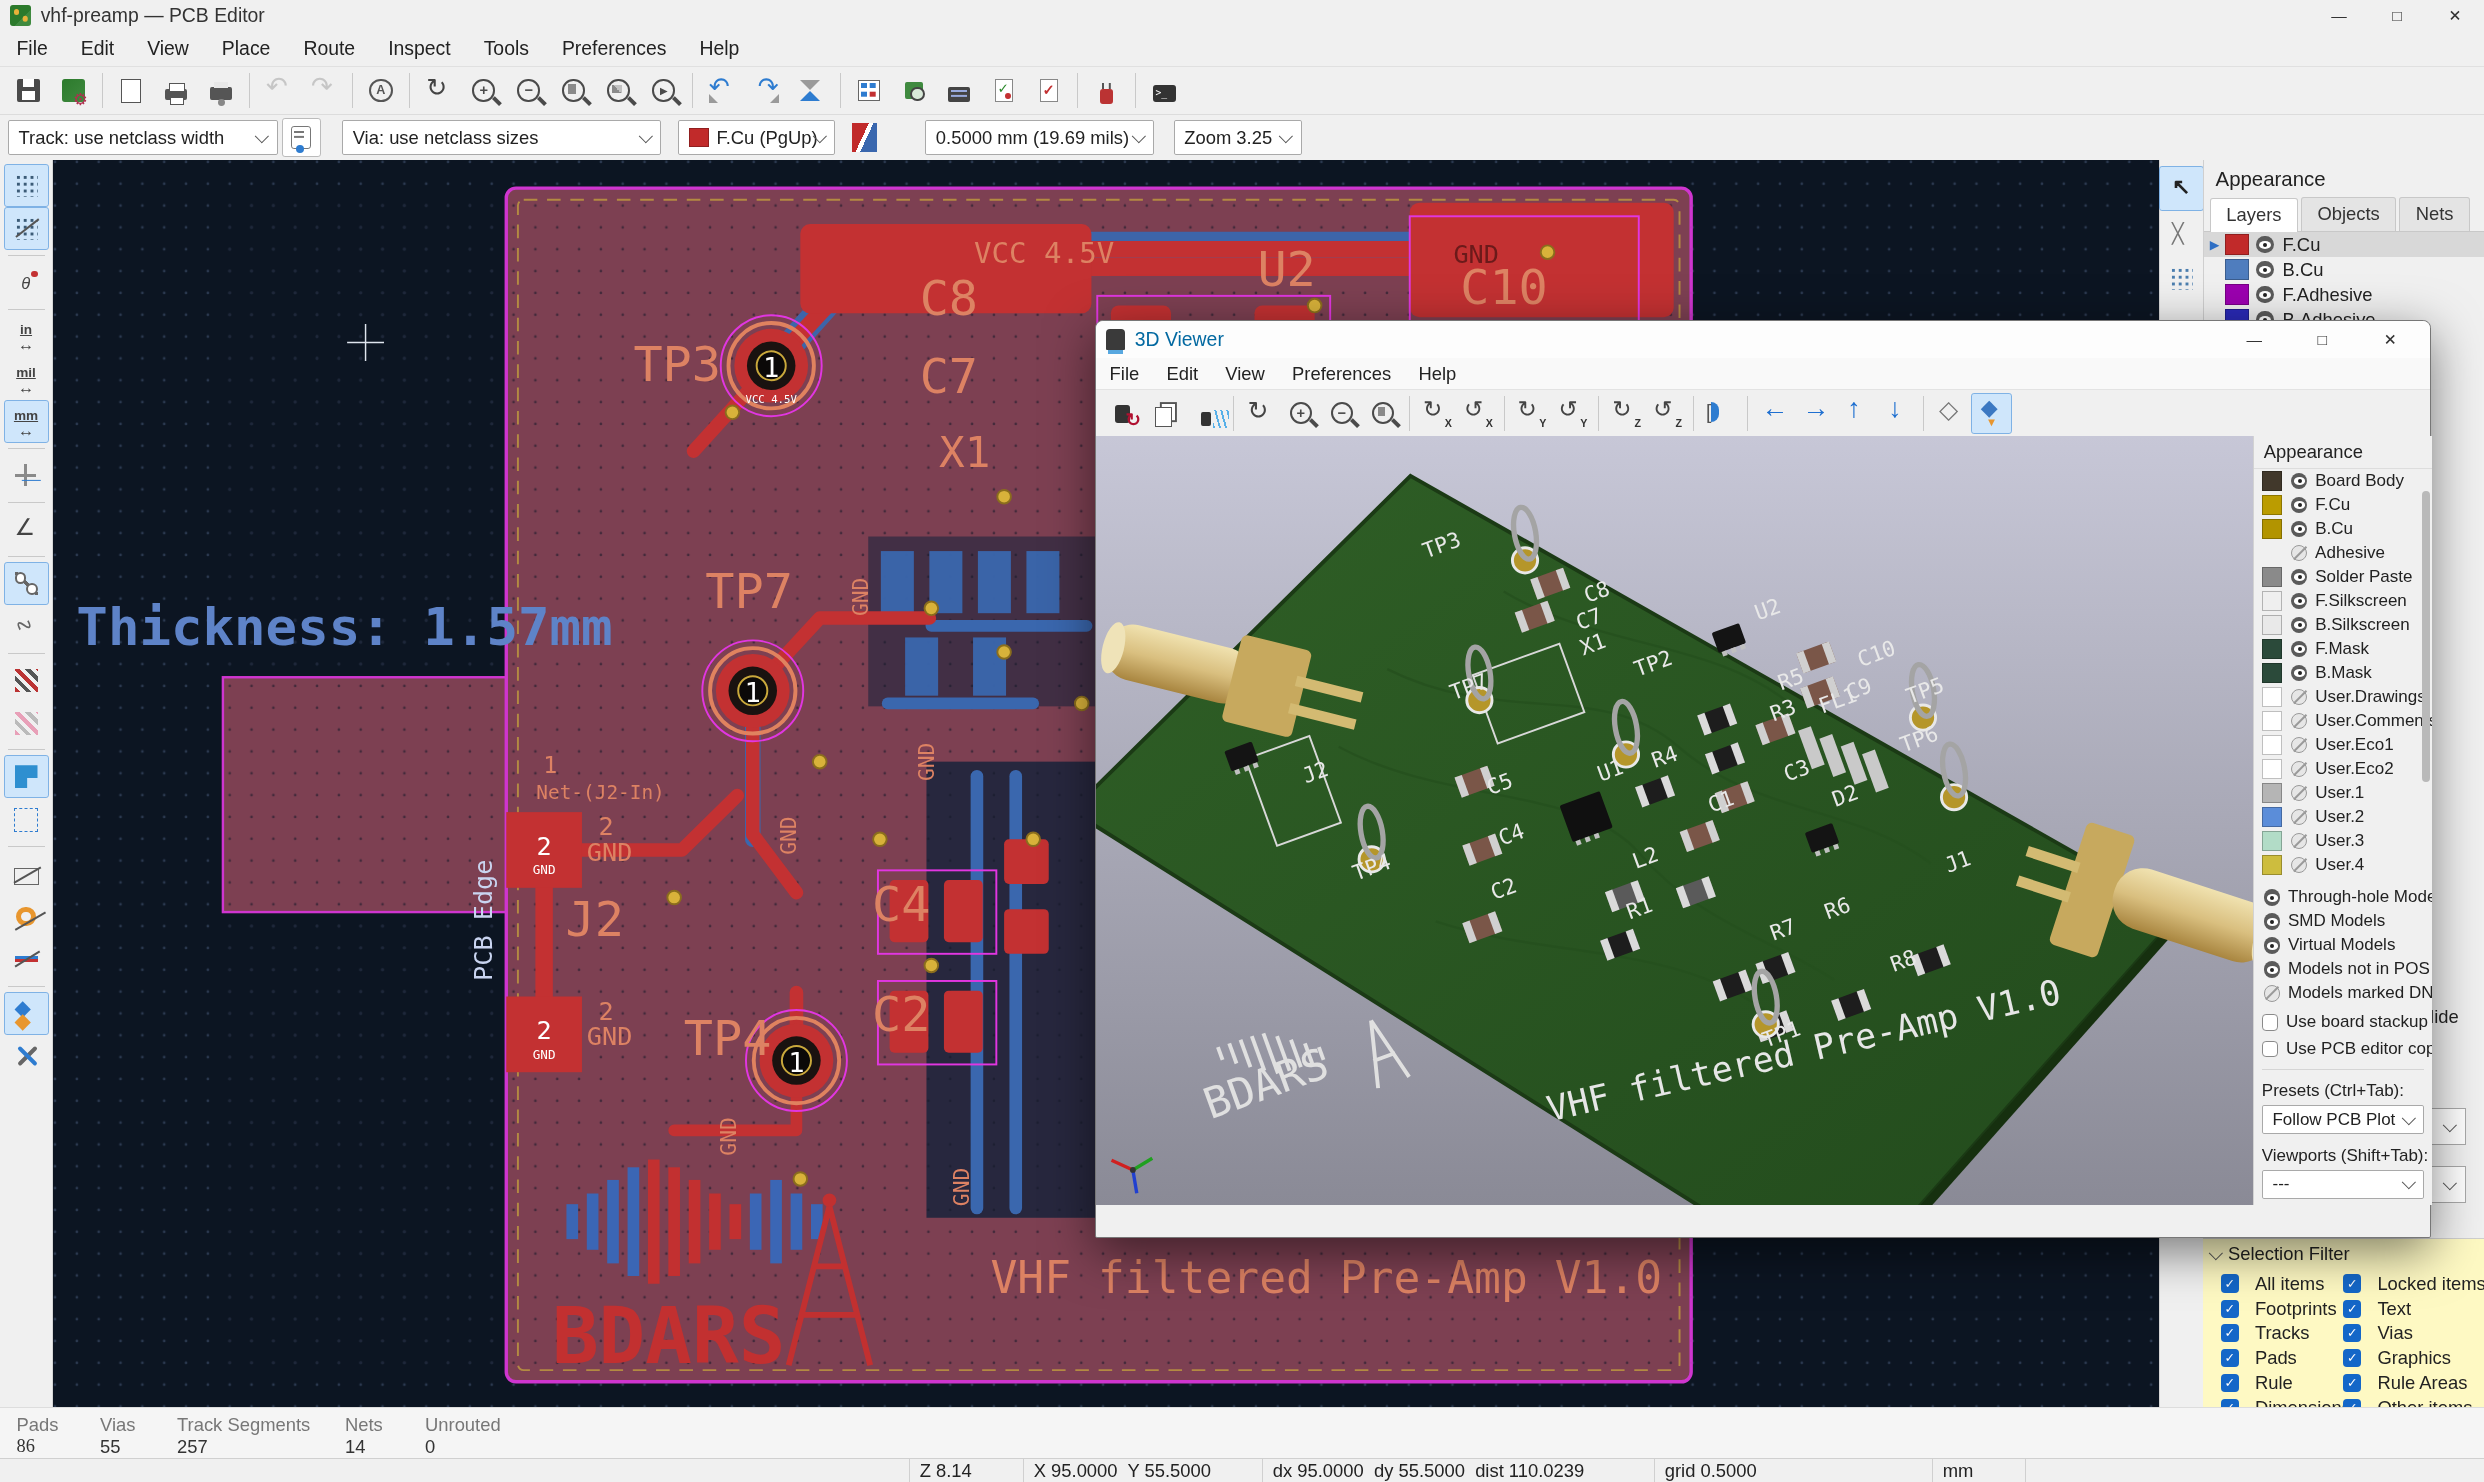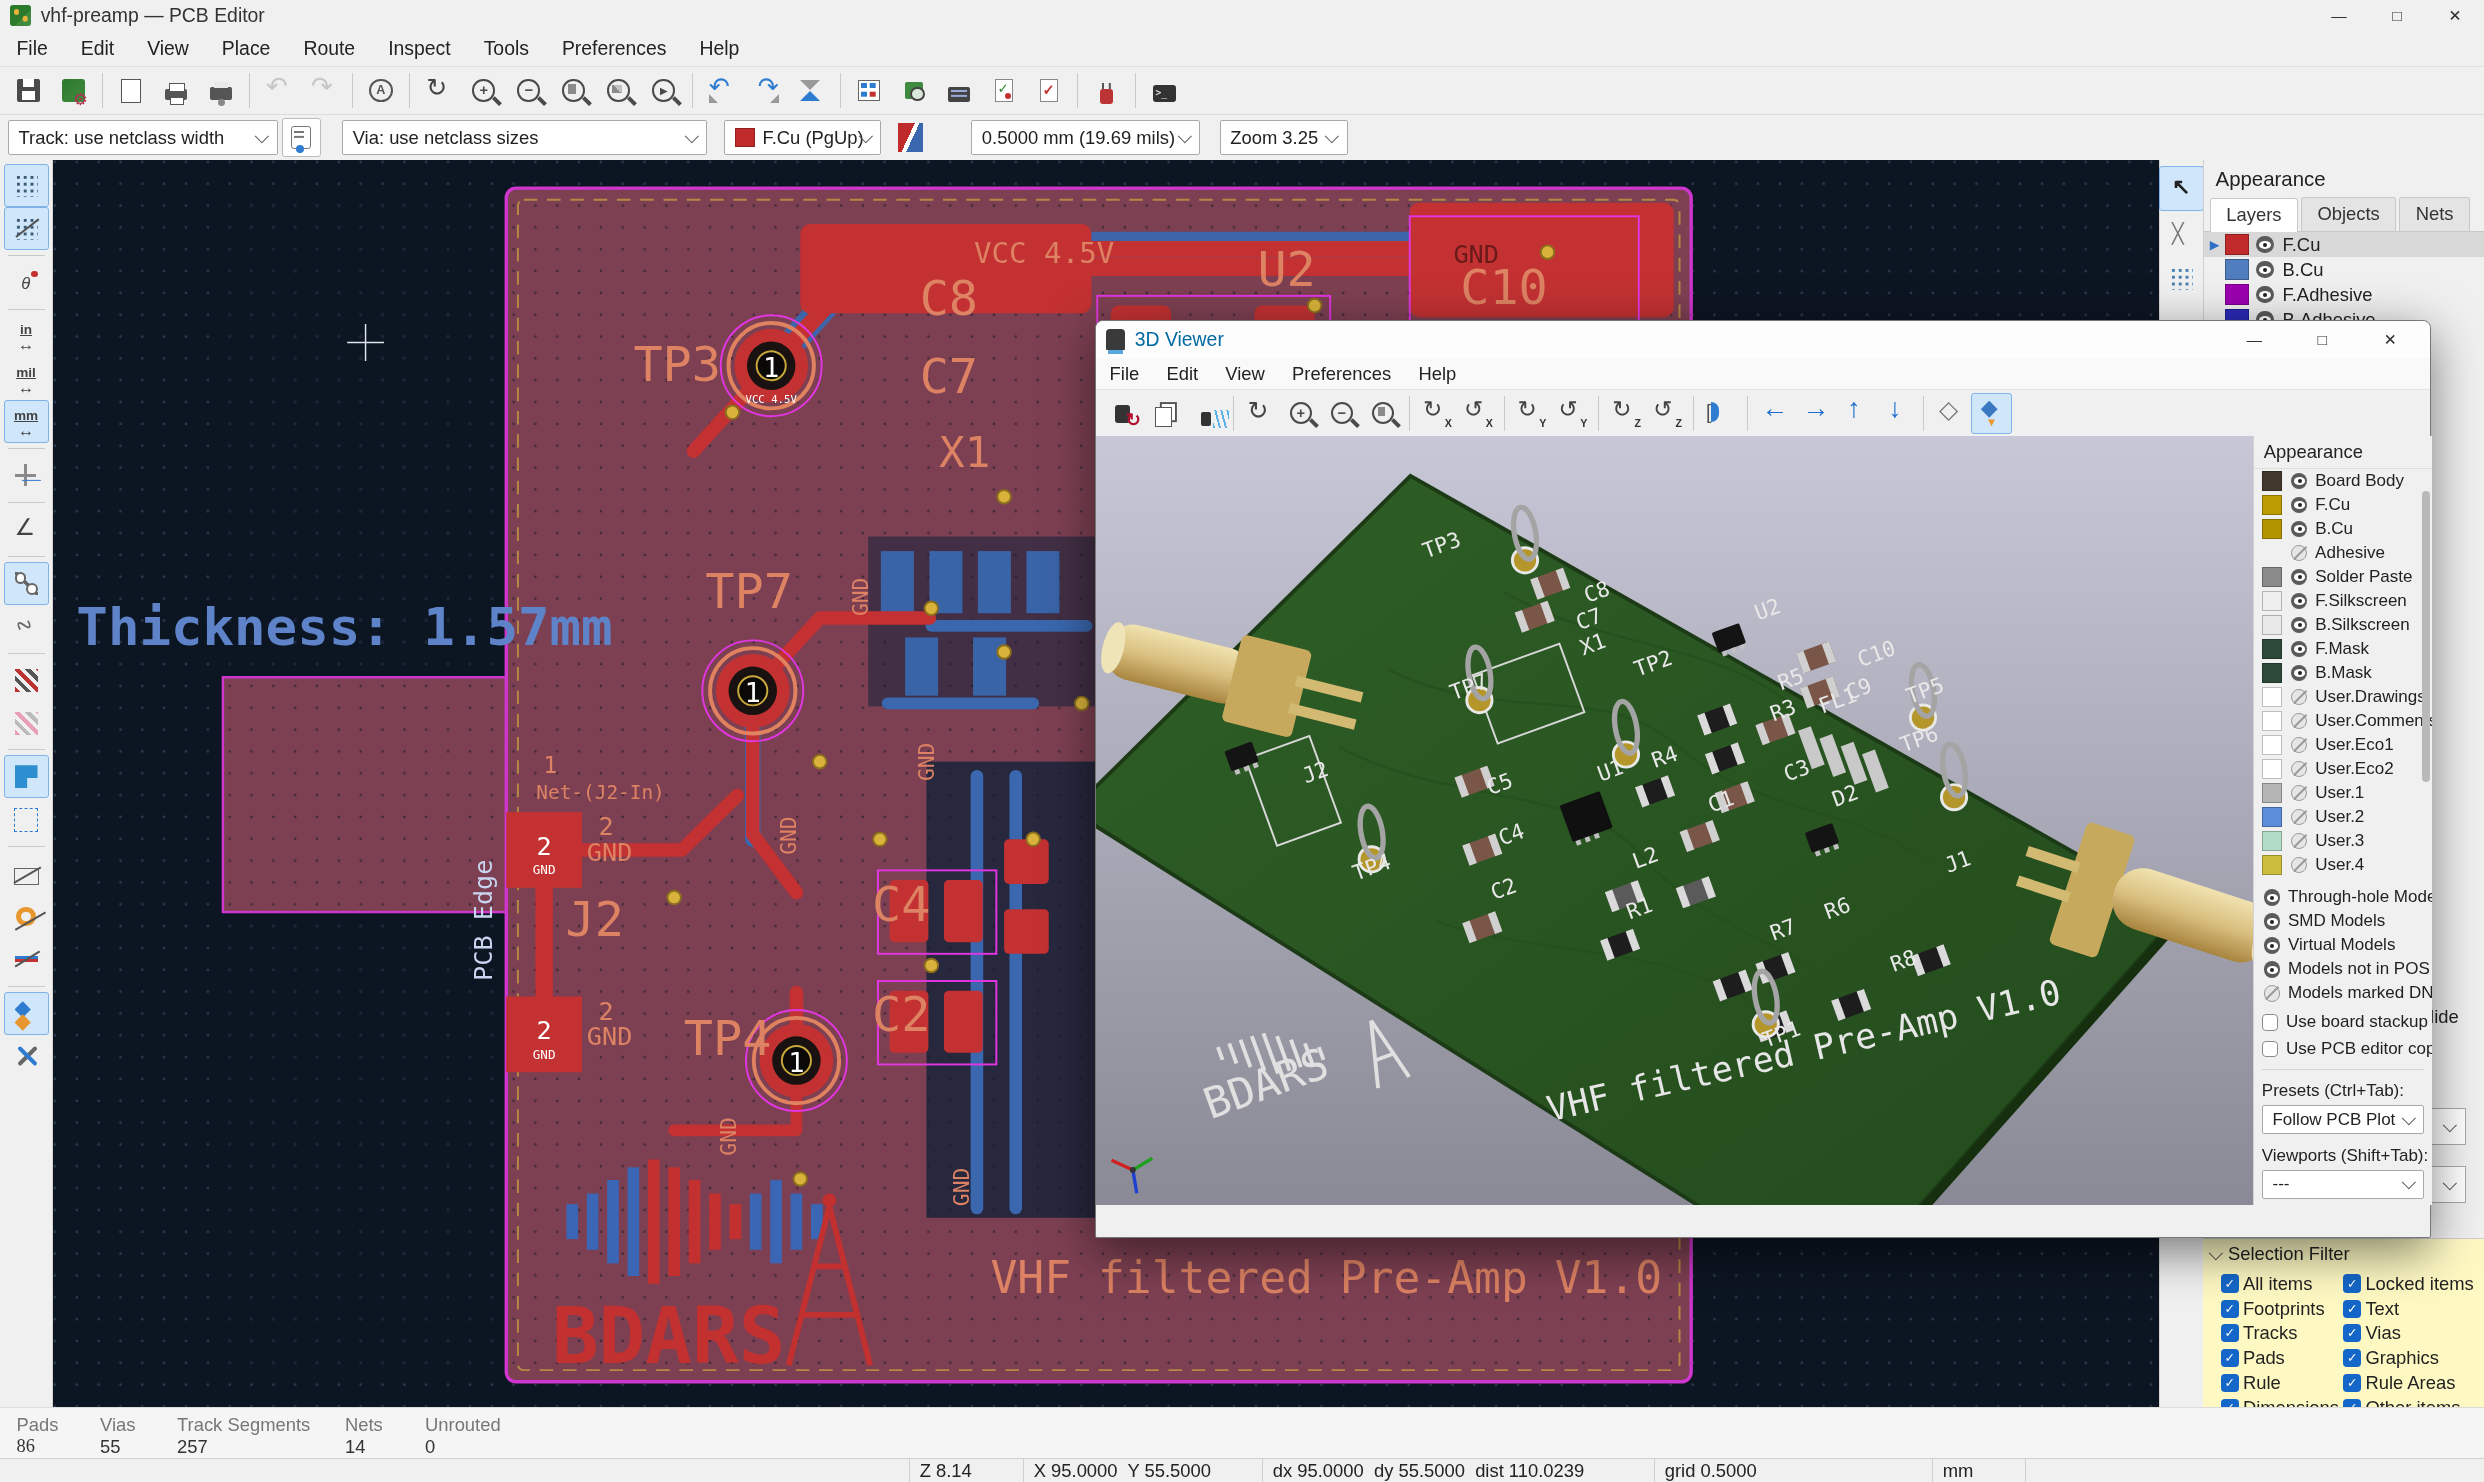--- a/index.html
+++ b/index.html
@@ -47,21 +47,21 @@
   .eye.off{background:#e6e6e6;border:1px solid #9a9a9a;box-sizing:border-box}
   .eye.off::after{left:6.8px;top:-1.9px;width:1.9px;height:18.4px;background:#9a9a9a;border-radius:0;transform:rotate(45deg)}
   .eye.off::before{display:none}
   
   #selfilter{left:2203px;top:1238px;width:281px;height:169px;background:#fef9c3;border-top:1px solid #cfcfcf}
   #selfilter .hd{font-size:18.4px;color:#222;padding:3.9px 0 3.9px 25px;position:relative}
   #selfilter .hd .chev{left:7.8px;right:auto;top:15.5px}
   .cbrow{position:absolute;display:flex;align-items:center}
   .cbx{width:18.4px;height:18.4px;border-radius:3.9px;background:#1467c8;color:#fff;font-size:12.6px;display:flex;align-items:center;justify-content:center;flex:none}
   .cbx.un{background:#fff;border:1px solid #8a8a8a;box-sizing:border-box}
-  .cbl{font-size:18.4px;margin-left:4px;white-space:nowrap}
+  .cbl{font-size:18.4px;margin-left:16px;white-space:nowrap}
   
   #counts{left:0;top:1407px;width:2484px;height:51px;background:#f5f5f5;border-top:1px solid #ddd}
   .cnt-l{position:absolute;top:5.8px;font-size:18.4px;color:#777}
   .cnt-v{position:absolute;top:28px;font-size:18.4px;color:#333}
   #sbar{left:0;top:1458px;width:2484px;height:24px;background:#f0f0f0;border-top:1px solid #d0d0d0;display:flex}
   .scell{border-left:1px solid #d0d0d0;font-size:18.4px;color:#222;display:flex;align-items:center;padding-left:9.7px;box-sizing:border-box;white-space:pre}
   
   #canvas{left:53px;top:160px;width:2106px;height:1247px;background:#0c1522}
   
   #v3d{left:1095px;top:320px;width:1336px;height:918px;background:#f0f0f0;border:1px solid #777;border-radius:7.8px 7.8px 1.9px 1.9px;box-shadow:0 13.6px 49px rgba(0,0,0,.5);z-index:40;box-sizing:border-box}
@@ -306,21 +306,21 @@
   <div class="dd" style="margin-left:7.8px;width:270px">
     <span>Track: use netclass width</span>
       <span class="chev"></span>
   </div>
   <div class="tbtn" style="margin-left:3.9px;width:37px;height:37px;border:1px solid #bbb;background:#fff">
     <span style="width:17.5px;height:21.3px;border:1.9px solid #777;border-radius:2.9px;position:relative;display:block">
       <i style="position:absolute;left:1.9px;top:3.9px;width:9.7px;height:1.9px;background:#777;box-shadow:0 4.9px 0 #777"></i>
       <i style="position:absolute;left:3.9px;bottom:-4.9px;width:7.8px;height:7.8px;background:#2e7cd0;border-radius:50%"></i>
     </span>
   </div>
-  <div class="dd" style="margin-left:21.3px;width:365px">
+  <div class="dd" style="margin-left:21.3px;width:319px">
     <span>Via: use netclass sizes</span>
       <span class="chev"></span>
   </div>
   <div class="dd" style="margin-left:17.5px;width:157px">
     <span class="swatch" id="layer-swatch" style="background: rgb(193, 42, 42);"></span>
     <span>F.Cu (PgUp)</span>
       <span class="chev"></span>
   </div>
   <div class="tbtn" style="margin-left:9.7px;width:37px;height:37px">
     <span style="width:25px;height:29px;display:block;background:linear-gradient(115deg,#c12a2a 44%,#fff 44%,#fff 56%,#3a67ae 56%)"></span>

